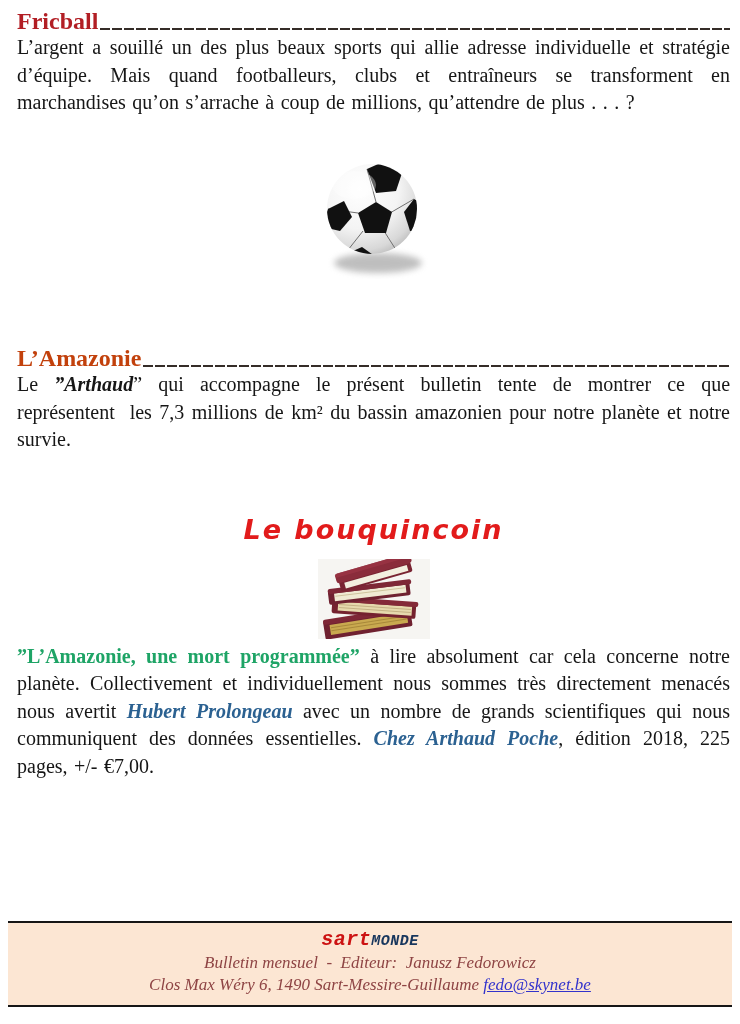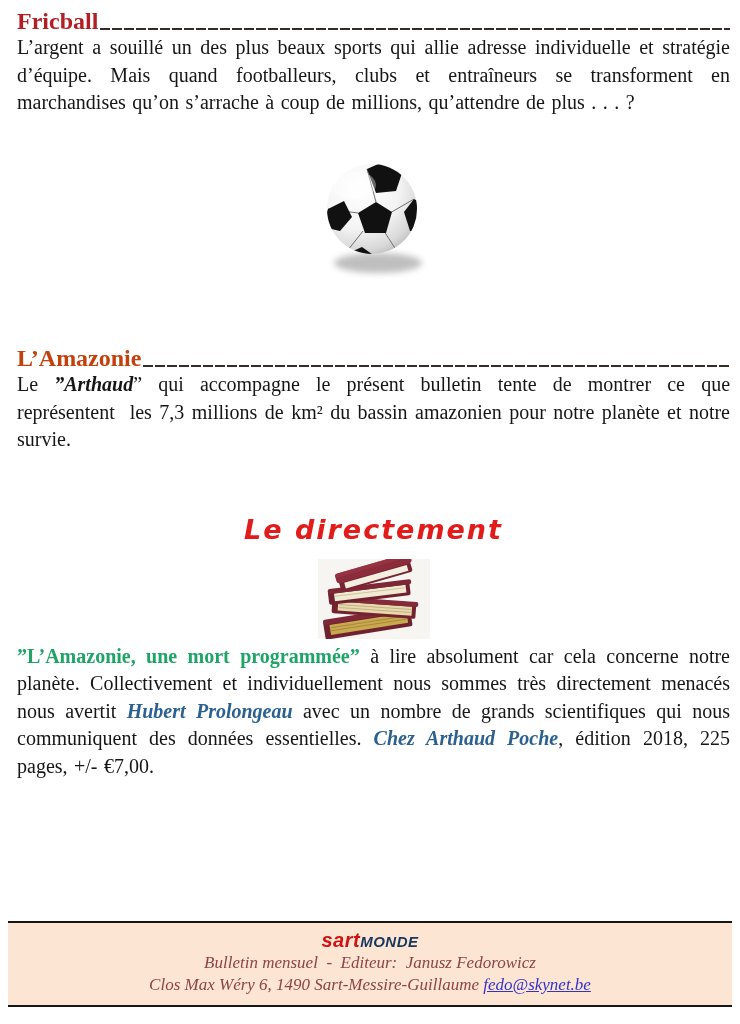--- a/index.html
+++ b/index.html
@@ -60,21 +60,21 @@
     position:absolute; left:8px; right:8px; top:921px; height:82px;
     background:#fce6d3;
     border-top:2px solid #161616; border-bottom:2px solid #161616;
     text-align:center;
     font-style:italic;
     color:#8e4444;
     font-size:17px; line-height:22px;
   }
   .footer-logo {
     margin-top:7px;
-    font-family:Liberation Sans, sans-serif;
+    font-family:Liberation Mono, monospace;
     font-weight:bold; font-style:italic; line-height:20px;
   }
   .logo-sart  { color:#cc1212; font-size:20px; letter-spacing:0.5px; }
   .logo-monde { color:#17365d; font-size:15px; letter-spacing:0.5px; }
   .footer-line { margin:0; }
   .email-link { color:#3333cc; text-decoration:underline; cursor:pointer; }
 </style>
 </head>
 <body>
 
@@ -121,21 +121,21 @@
         </g>
       </svg>
     </figure>
 
     <h2 class="rule-head amazonie-head">
       <span class="title-green">L’Amazonie</span>
       <span class="rule"></span>
     </h2>
     <p class="body amazonie-para"><span>Le </span><span class="bi">”Arthaud</span><span>” qui accompagne le présent bulletin tente de montrer ce que représentent&nbsp; les 7,3 millions de km² du bassin amazonien pour notre planète et notre survie.</span></p>
 
-    <h3 class="bouquin-title">Le directement</h3>
+    <h3 class="bouquin-title">Le bouquincoin</h3>
 
     <figure class="books-fig">
       <svg width="112" height="80" viewBox="0 0 112 80">
         <rect x="0" y="0" width="112" height="80" fill="#f6f5f2"></rect>
 
         <g transform="rotate(-9 50 66)">
           <rect x="6" y="56" width="88" height="18" rx="2" fill="#6f2130"></rect>
           <rect x="12" y="60" width="78" height="10" fill="#c9a94f"></rect>
           <g stroke="#a8883a" stroke-width="1">
               <path d="M13,63 H89 M13,66 H89"></path>

